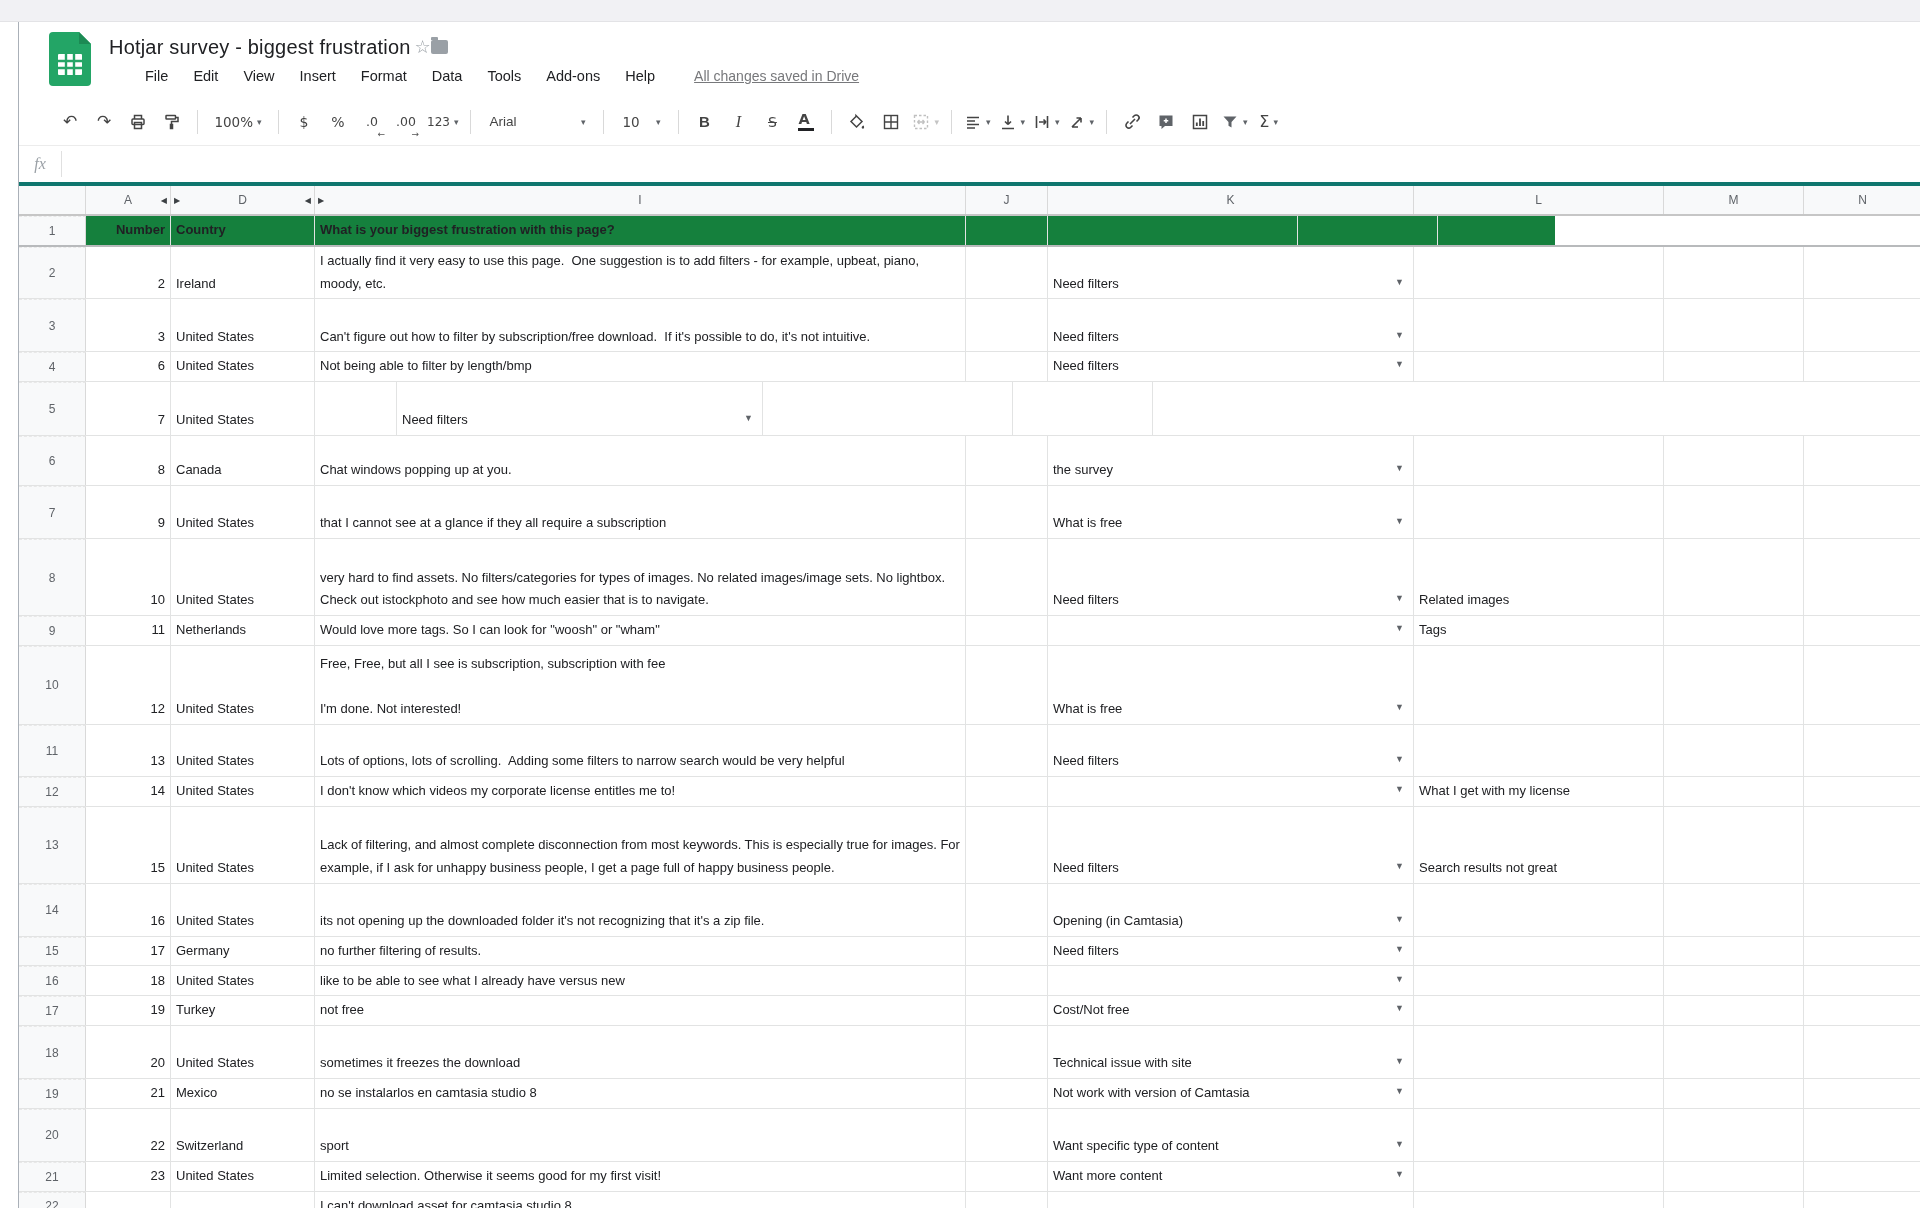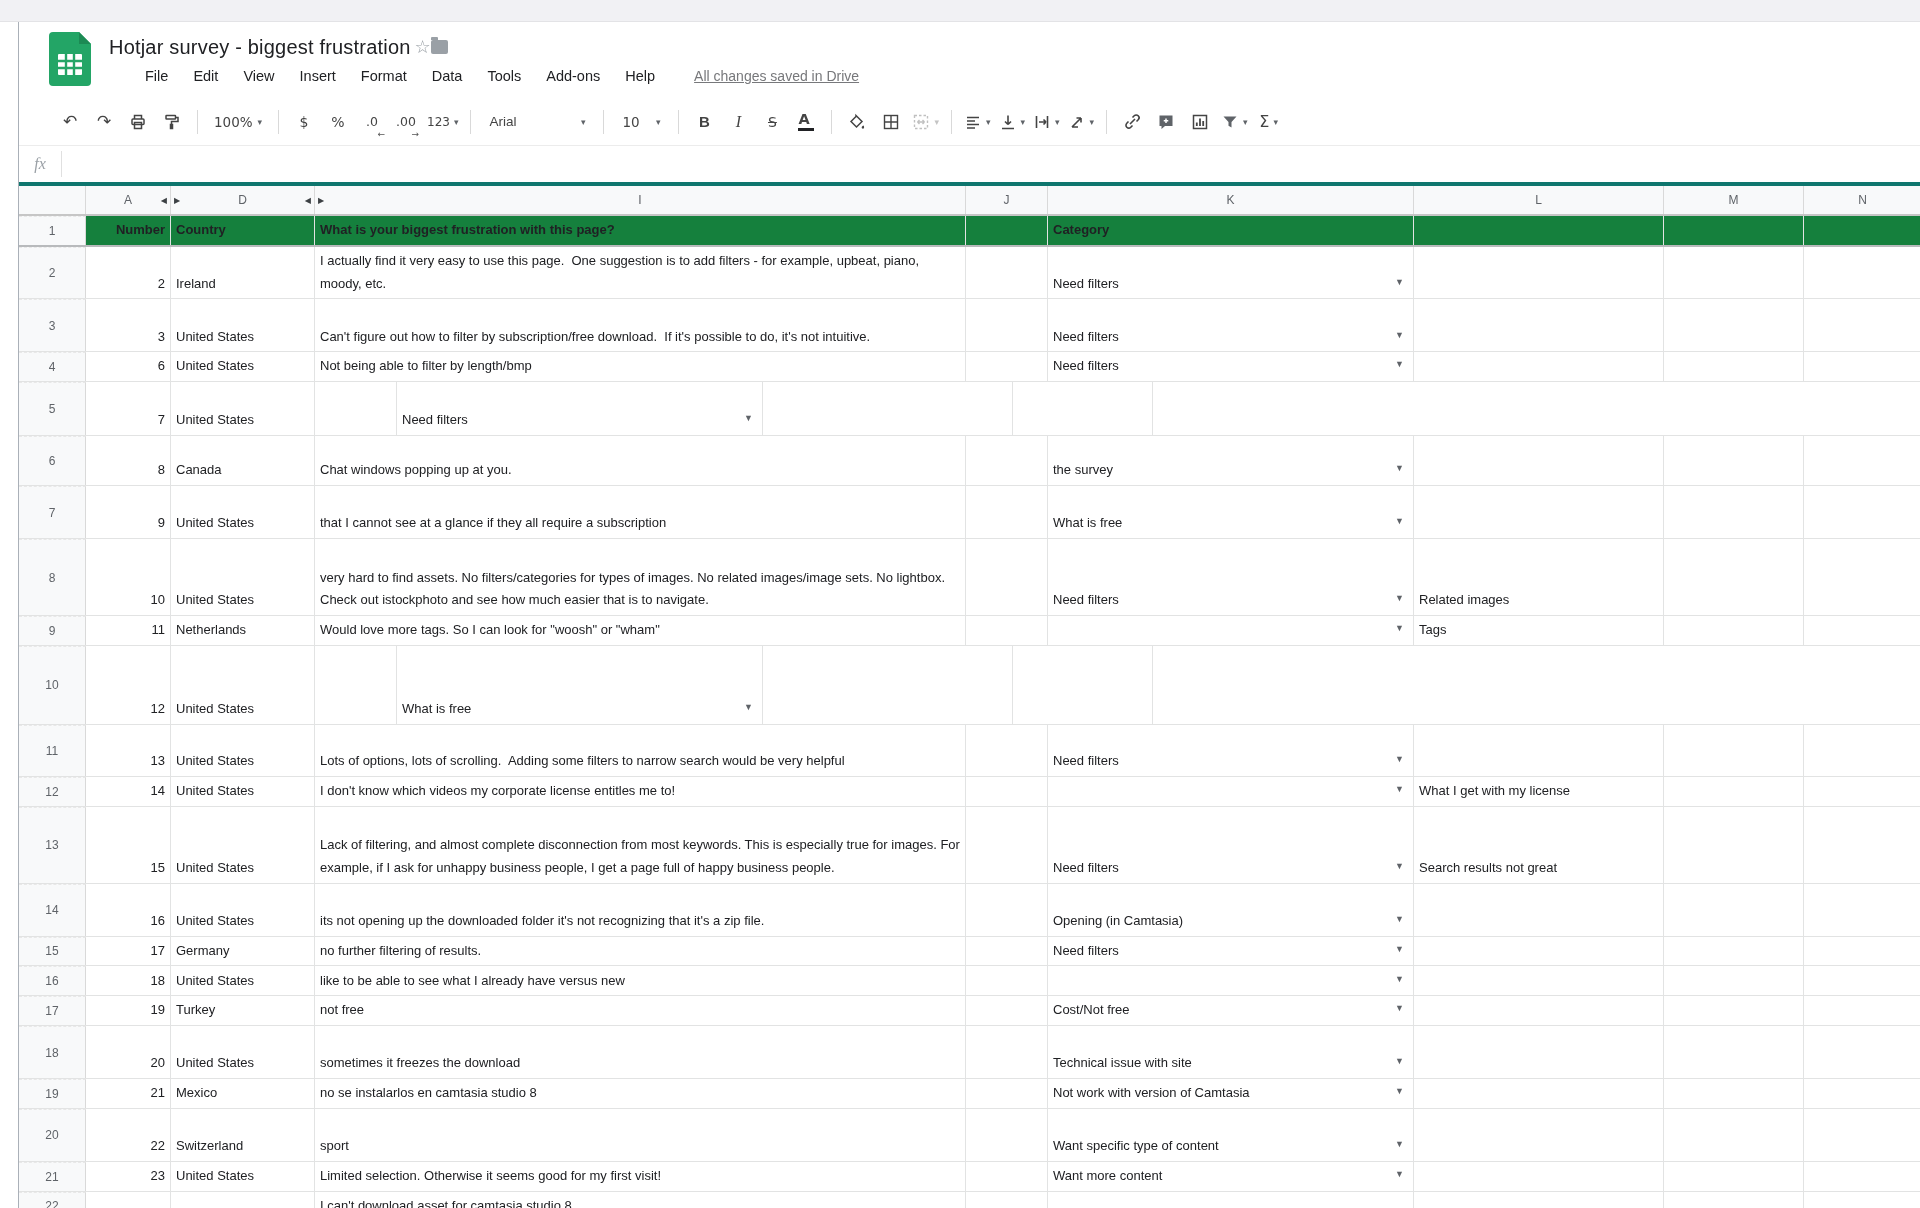--- a/index.html
+++ b/index.html
@@ -24,21 +24,21 @@
 
   
   .toolbar { display: flex; align-items: center; height: 48px; padding-left: 34px; color: #444;
      border-bottom: 1px solid #ececec; font-family: "DejaVu Sans", sans-serif; }
   .tb { display: inline-flex; align-items: center; justify-content: center; min-width: 26px; height: 30px;
      margin: 0 4px; cursor: pointer; font-size: 14px; color: #444; border-radius: 2px; }
   .tb svg { display: block; }
   .tb-glyph { font-size: 17px; line-height: 1; }
   .tb-divider { width: 1px; height: 24px; background: #d9d9d9; margin: 0 8px; }
   .caret { font-size: 9px; color: #5f6368; margin-left: 4px; }
-  .tb-zoom { min-width: 56px; justify-content: space-between; padding: 0 4px; font-size: 13.5px; }
+  .tb-zoom { min-width: 56px; justify-content: center; padding: 0 4px; font-size: 13.5px; }
   .tb-font { min-width: 108px; justify-content: space-between; padding: 0 6px; font-size: 13.5px;
      font-family: "Liberation Sans", sans-serif; }
   .tb-size { min-width: 50px; justify-content: space-between; padding: 0 6px; font-size: 13.5px; }
   .tb-b { font-weight: bold; font-size: 15px; font-family: "Liberation Sans", sans-serif; }
   .tb-i { font-style: italic; font-family: "Liberation Serif", serif; font-size: 16px; }
   .tb-s { text-decoration: line-through; font-size: 14px; }
   .tb-a { font-size: 14.5px; font-weight: bold; border-bottom: 3px solid #202124; line-height: 1.1;
      height: auto; padding-bottom: 0px; min-width: 16px; }
   .tb-num { position: relative; font-size: 12.5px; }
   .tb-num .mini-arrow { position: absolute; bottom: -2px; right: 0px; font-size: 9px; color: #555; }
@@ -295,24 +295,20 @@
     <div class="cell c-a w-a">
             <span class="f-a">Number</span>
           </div>
     <div class="cell w-d">
             <span class="f-d">Country</span>
           </div>
     <div class="cell c-i w-i">
             <span class="f-i">What is your biggest frustration with this page?</span>
           </div>
     <div class="cell w-j"></div>
-    <div class="cell c-k w-k">
-      <span class="f-k">Category</span>
-
-    </div>
     <div class="cell w-l">
             <span class="f-l"></span>
           </div>
     <div class="cell w-m"></div>
     <div class="cell w-n"></div>
   </div>
 
   <div class="sheet-row" style="min-height: 50px;">
     <div class="rh w-rh">
             <span class="f-r">2</span>
@@ -515,20 +511,25 @@
   <div class="sheet-row" style="min-height: 79px;">
     <div class="rh w-rh">
             <span class="f-r">10</span>
           </div>
     <div class="cell c-a w-a">
             <span class="f-a">12</span>
           </div>
     <div class="cell w-d">
             <span class="f-d">United States</span>
           </div>
+    <div class="cell c-i w-i">
+            <span class="f-i">Free, Free, but all I see is subscription, subscription with fee
+
+I'm done. Not interested!</span>
+          </div>
     <div class="cell w-j"></div>
     <div class="cell c-k w-k">
       <span class="f-k">What is free</span>
       <span class="k-arrow">▼</span>
     </div>
     <div class="cell w-l">
             <span class="f-l"></span>
           </div>
     <div class="cell w-m"></div>
     <div class="cell w-n"></div>

